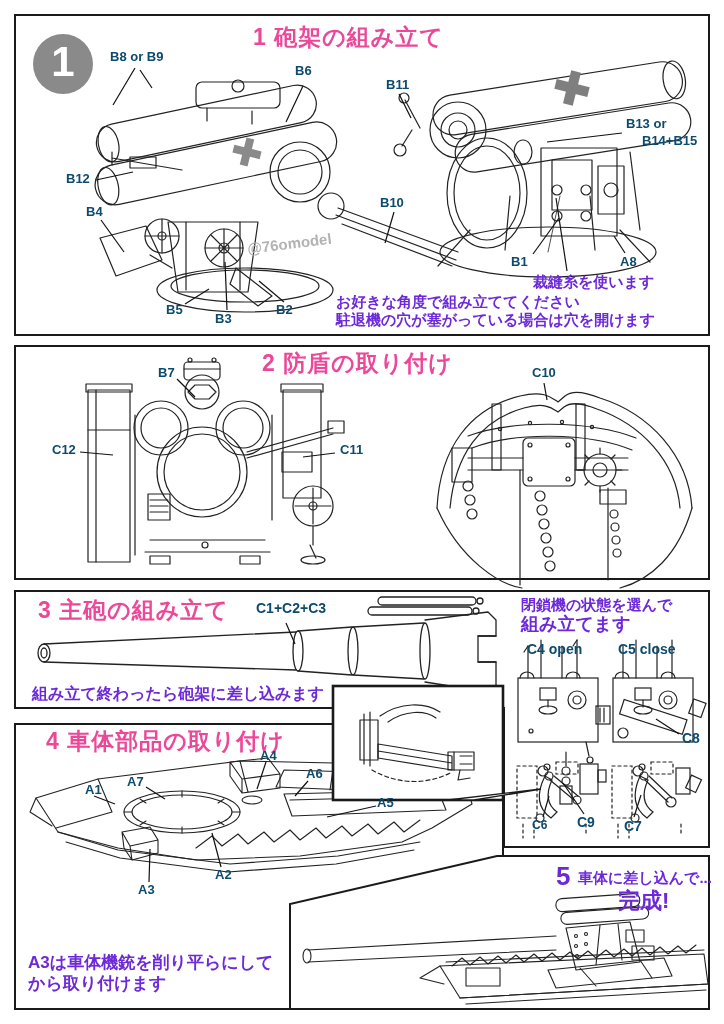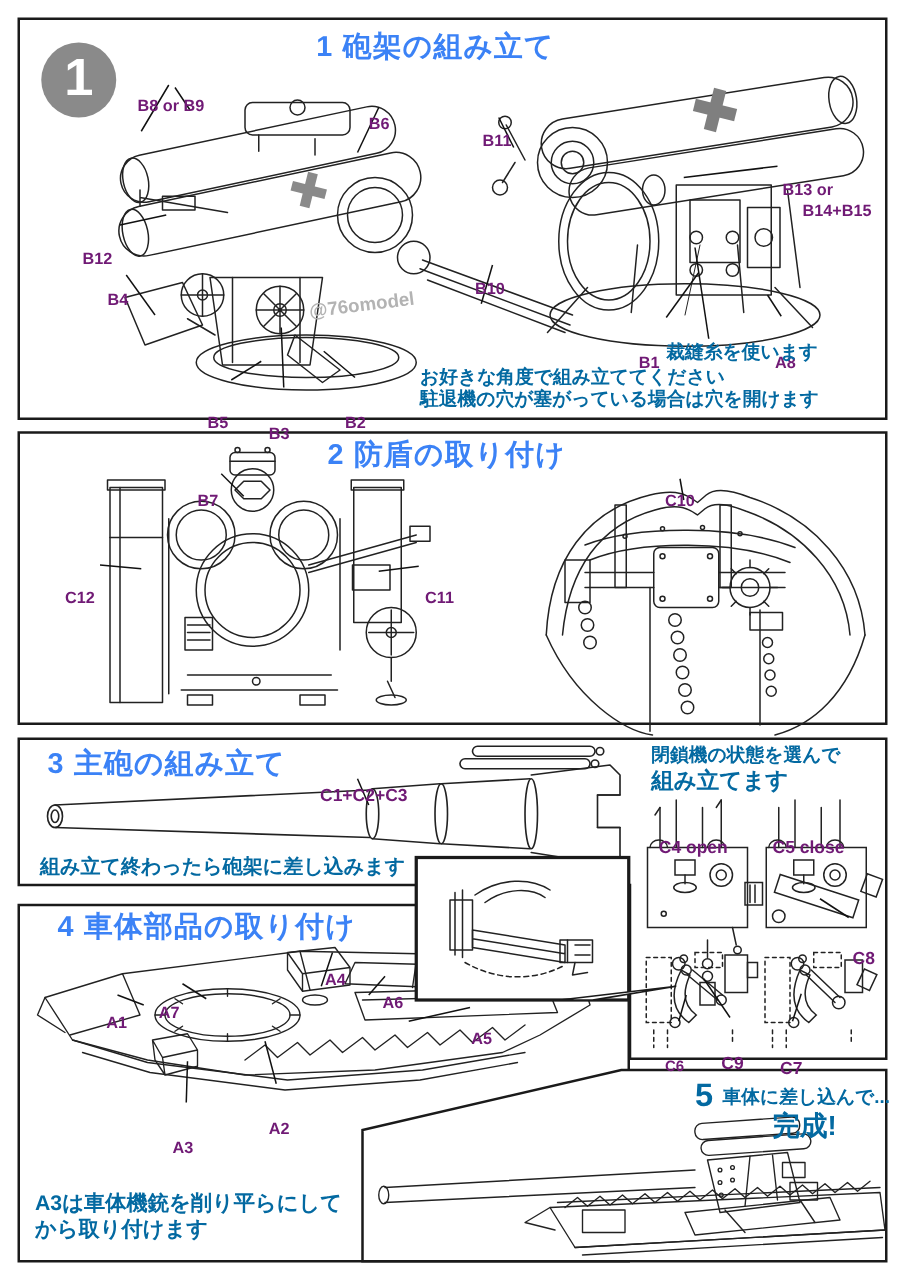--- a/index.html
+++ b/index.html
@@ -1,21 +1,21 @@
 <!DOCTYPE html>
 <html><head>
 <meta charset="utf-8">
 <style>
   html,body{margin:0;padding:0;background:#ffffff;}
   #sheet{position:relative;width:724px;height:1024px;background:#ffffff;overflow:hidden;
          font-family:"Liberation Sans",sans-serif;color:#111;}
   svg{position:absolute;left:0;top:0;}
-  .lbl{position:absolute;font-weight:bold;font-size:13px;line-height:1.1;white-space:nowrap;color:#701a75;margin-top:28px;}
-  .jp{position:absolute;font-weight:bold;color:#0369a1;line-height:1.22;}
-  .ttl{position:absolute;font-weight:bold;font-size:23px;color:#3b82f6;white-space:nowrap;letter-spacing:1px;}
+  .lbl{position:absolute;font-weight:bold;font-size:13px;line-height:1.1;white-space:nowrap;color:#0c4a6e;}
+  .jp{position:absolute;font-weight:bold;color:#6d28d9;line-height:1.22;}
+  .ttl{position:absolute;font-weight:bold;font-size:23px;color:#ec4899;white-space:nowrap;letter-spacing:1px;}
   .badge-num{position:absolute;left:33px;top:38px;width:60px;text-align:center;
              font-size:42px;font-weight:bold;color:#fff;}
 </style>
 </head>
 <body>
 
 <div id="sheet">
 
 <svg width="724" height="1024" viewBox="0 0 724 1024">
 

